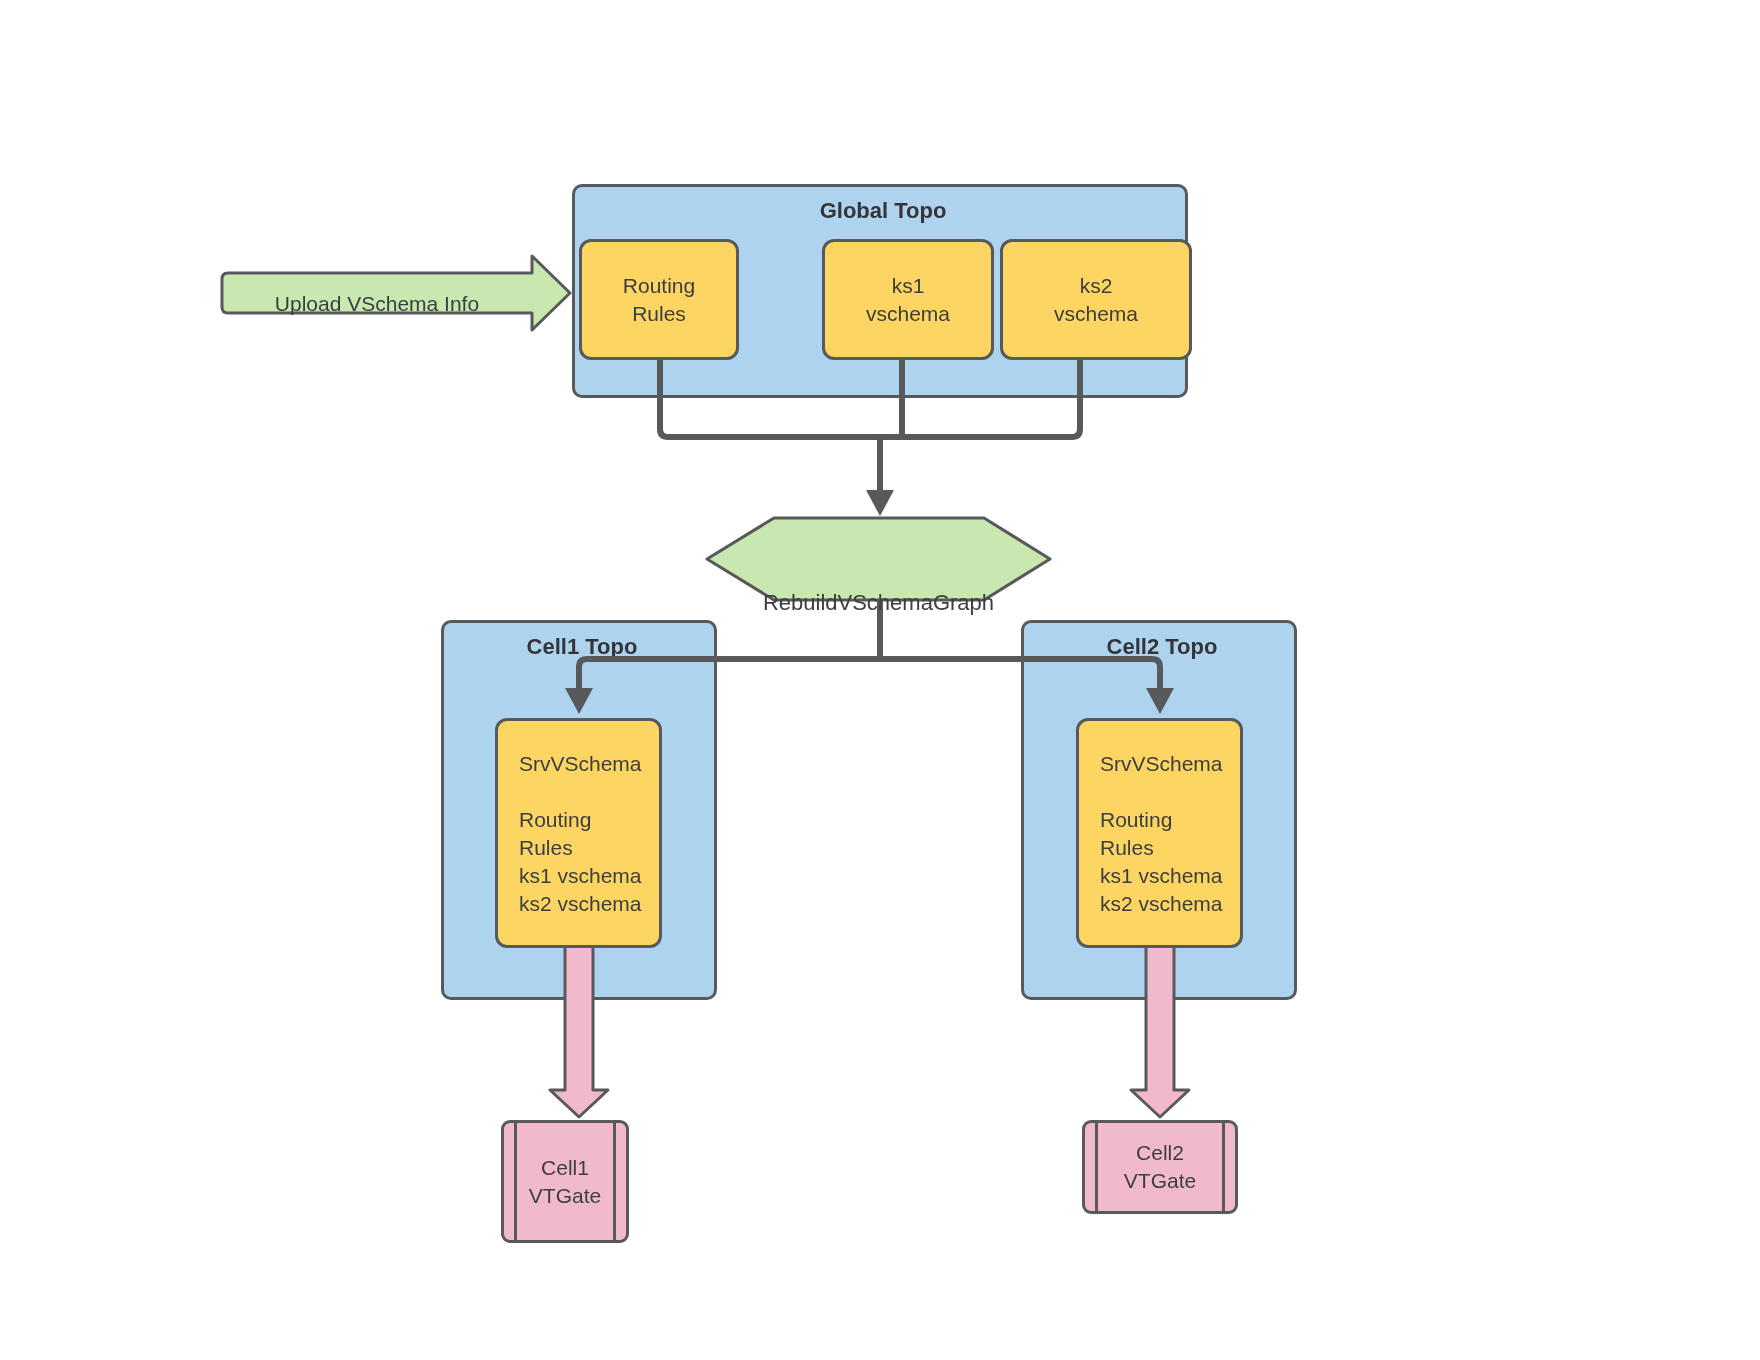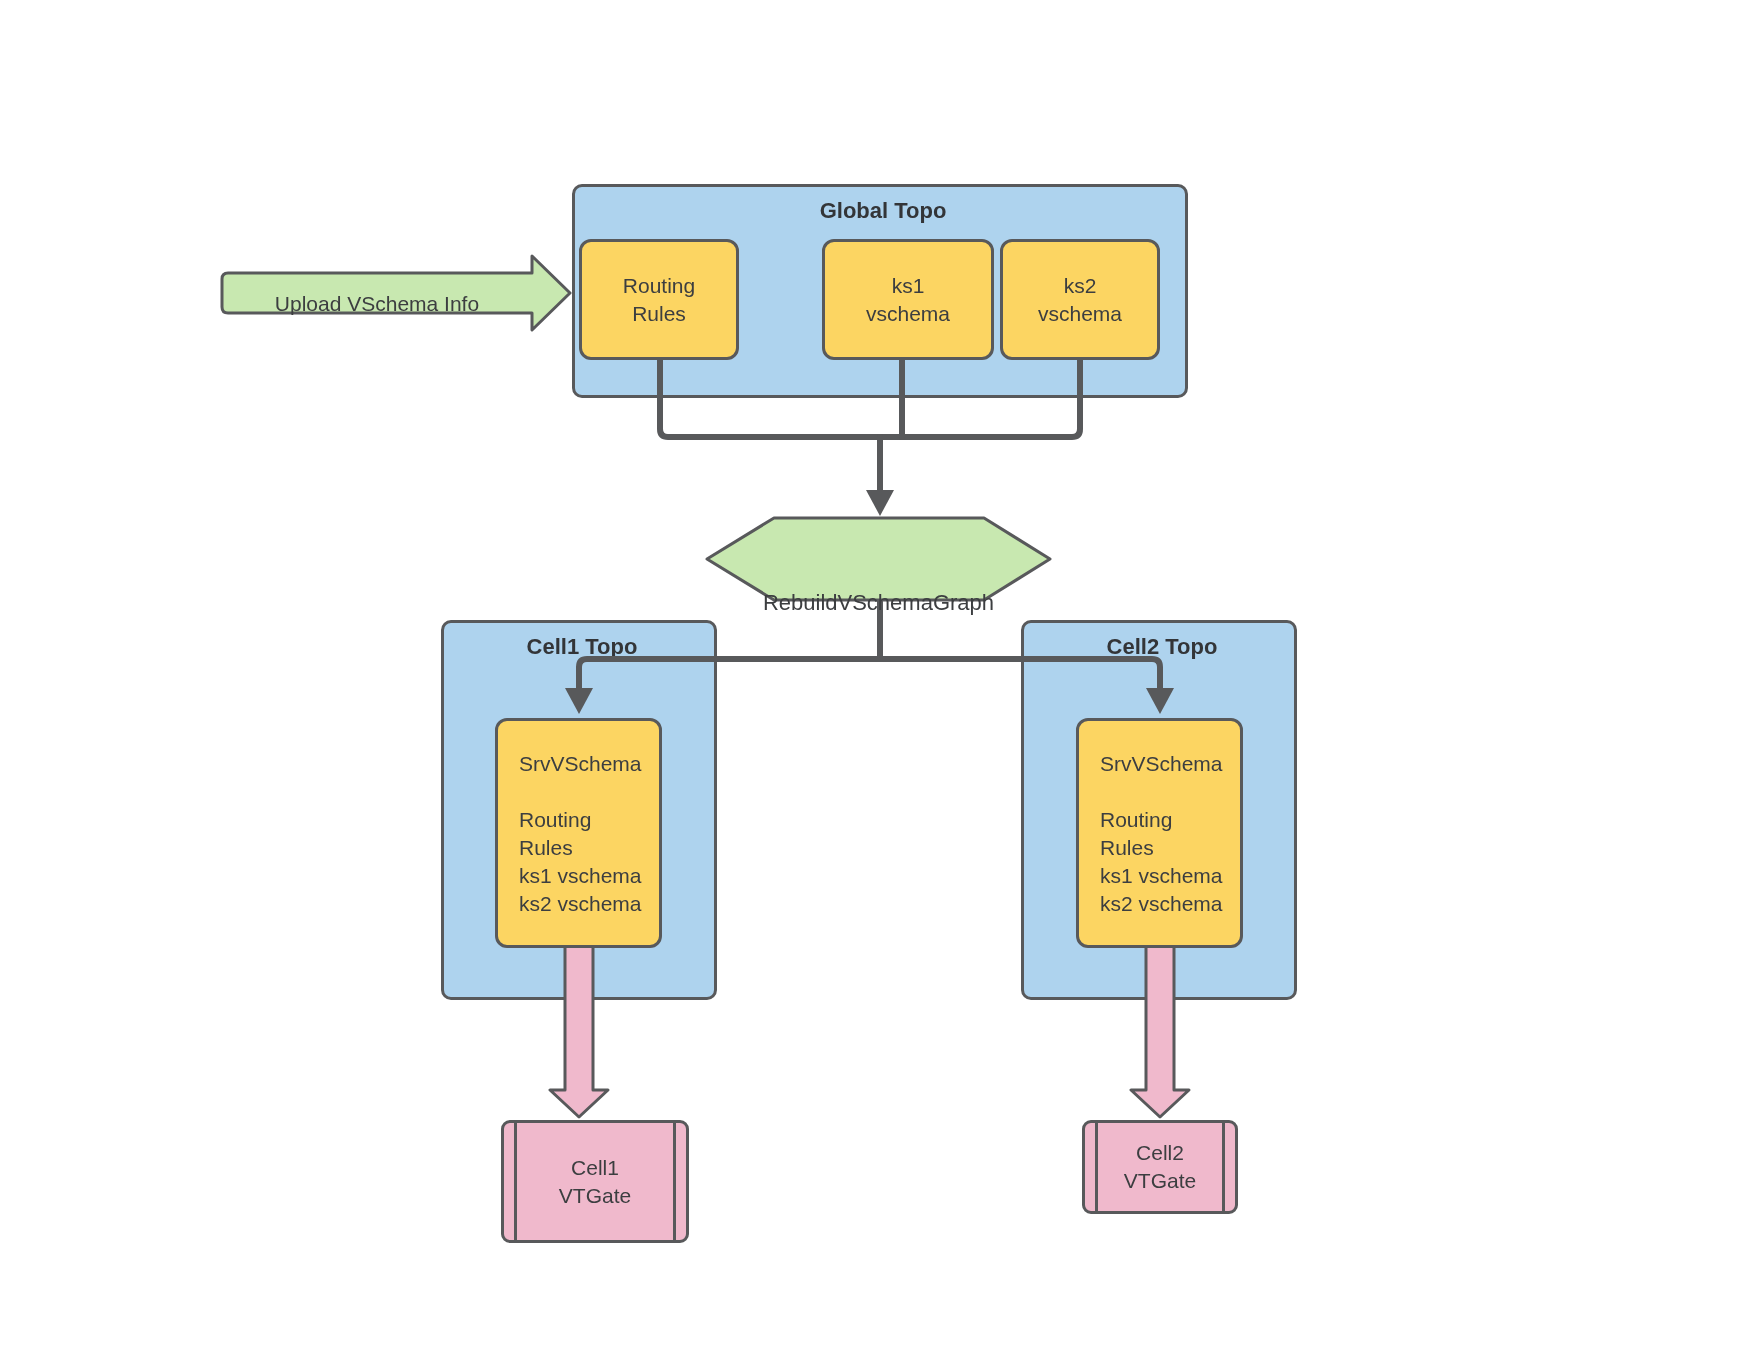--- a/index.html
+++ b/index.html
@@ -135,35 +135,35 @@
     <polygon fill="#c8e8b0" stroke="#58595b" stroke-width="3" stroke-linejoin="round" points="707,559 774,518 984,518 1050,559 984,600 774,600"></polygon>
 
     <path fill="#f0b9cc" stroke="#58595b" stroke-width="3" stroke-linejoin="round" d="M565,944 L593,944 L593,1090 L608,1090 L579,1117 L550,1090 L565,1090 Z"></path>
     <path fill="#f0b9cc" stroke="#58595b" stroke-width="3" stroke-linejoin="round" d="M1146,944 L1174,944 L1174,1090 L1189,1090 L1160,1117 L1131,1090 L1146,1090 Z"></path>
   </svg>
 
   <div class="box-yellow" style="left:579px; top:239px; width:160px; height:121px;">Routing
 Rules</div>
   <div class="box-yellow" style="left:822px; top:239px; width:172px; height:121px;">ks1
 vschema</div>
-  <div class="box-yellow" style="left:1000px; top:239px; width:160px; height:121px;">ks2
+  <div class="box-yellow" style="left:1000px; top:239px; width:192px; height:121px;">ks2
 vschema</div>
 
   <div class="shape-label arrow-label" style="left:230px; top:281px; width:294px; height:46px;">Upload VSchema Info</div>
   <div class="shape-label hex-label" style="left:707px; top:518px; width:343px; height:82px;margin-top:44px;">RebuildVSchemaGraph</div>
 
   <div class="box-yellow srv" style="left:495px; top:718px; width:167px; height:230px;">SrvVSchema
 
 Routing Rules
 ks1 vschema
 ks2 vschema</div>
   <div class="box-yellow srv" style="left:1076px; top:718px; width:167px; height:230px;">SrvVSchema
 
 Routing Rules
 ks1 vschema
 ks2 vschema</div>
 
-  <div class="vtgate" style="left:501px; top:1120px; width:188px; height:123px;">Cell1
+  <div class="vtgate" style="left:501px; top:1120px; width:128px; height:123px;">Cell1
 VTGate</div>
   <div class="vtgate" style="left:1082px; top:1120px; width:156px; height:94px;">Cell2
 VTGate</div>
 
 </div>
 
 </body></html>

